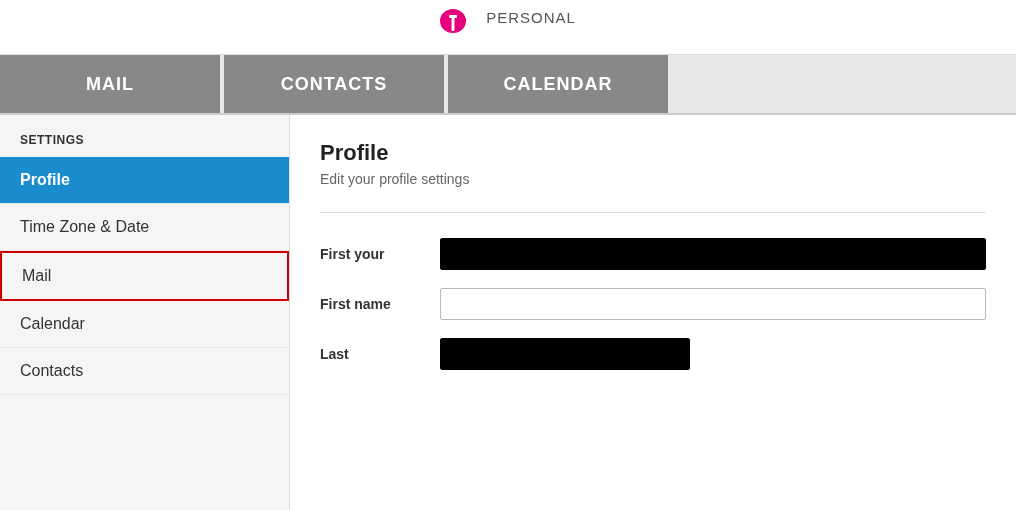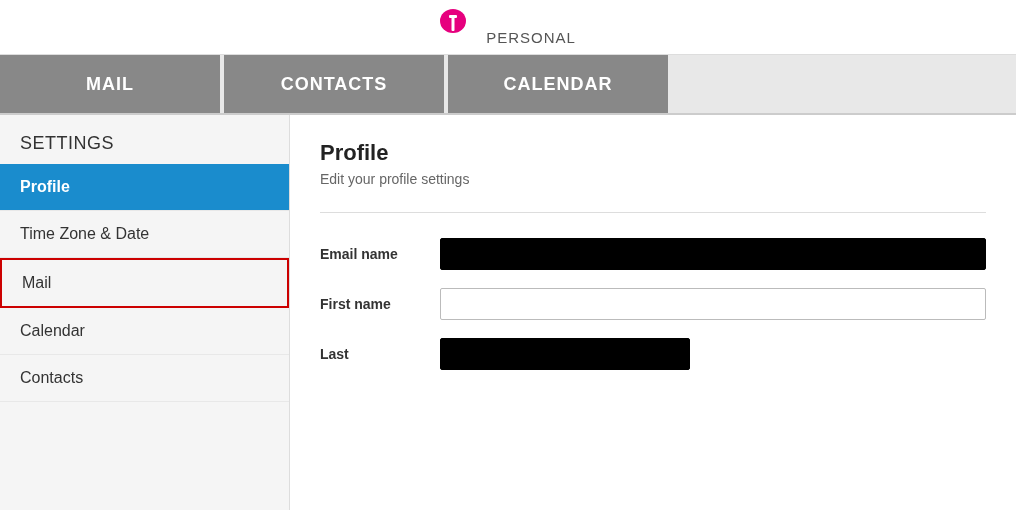--- a/index.html
+++ b/index.html
@@ -9,21 +9,21 @@
     #header {
       background: #fff;
       display: flex;
       align-items: center;
       justify-content: center;
       height: 55px;
       border-bottom: 1px solid #ddd;
     }
     #header .logo-area {
       display: flex;
-      align-items: flex-end;
+      align-items: flex-start;
       gap: 20px;
     }
     #header .logo-icon {
       color: #e6007e;
       font-size: 28px;
       line-height: 1;
     }
     #header .logo-text {
       font-size: 15px;
       color: #555;
@@ -61,22 +61,22 @@
 
     
     #sidebar {
       width: 290px;
       background: #f5f5f5;
       border-right: 1px solid #ddd;
       flex-shrink: 0;
     }
     .sidebar-heading {
       padding: 18px 20px 10px 20px;
-      font-size: 18px;
-      font-weight: normal;
+      font-size: 12px;
+      font-weight: bold;
       color: #333;
       letter-spacing: 0.5px;
     }
     .sidebar-item {
       padding: 14px 20px;
       font-size: 16px;
       color: #333;
       cursor: pointer;
       border-bottom: 1px solid #e8e8e8;
     }
@@ -181,21 +181,21 @@
     <div class="sidebar-item">Calendar</div>
     <div class="sidebar-item">Contacts</div>
   </div>
 
   <div id="content">
     <div class="content-title">Profile</div>
     <div class="content-subtitle">Edit your profile settings</div>
     <hr class="divider">
 
     <div class="form-row">
-      <label class="form-label">Email name</label>
+      <label class="form-label">First your</label>
       <input class="form-input redacted" type="text" value="" style="">
     </div>
 
     <div class="form-row">
       <label class="form-label">First name</label>
       <input class="form-input" type="text" value="" style="">
     </div>
 
     <div class="form-row">
       <label class="form-label">Last</label>

